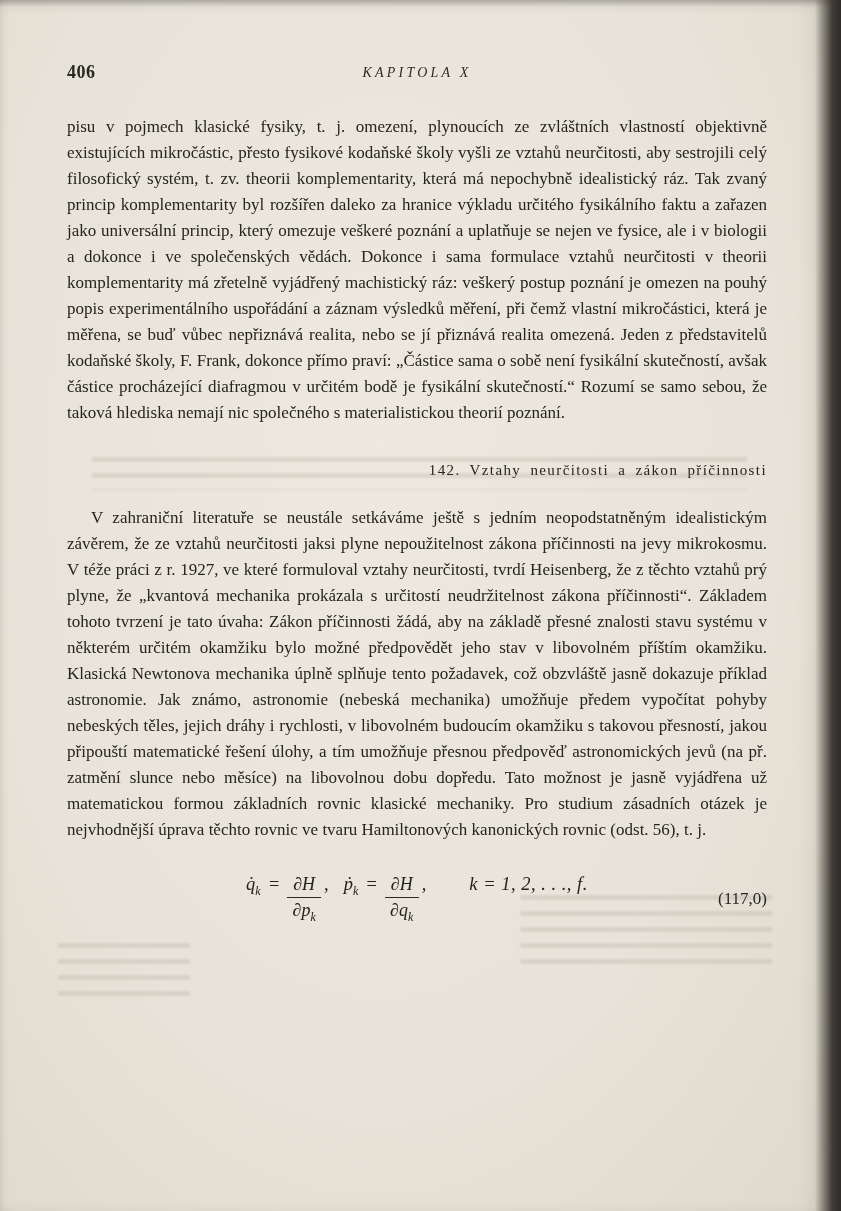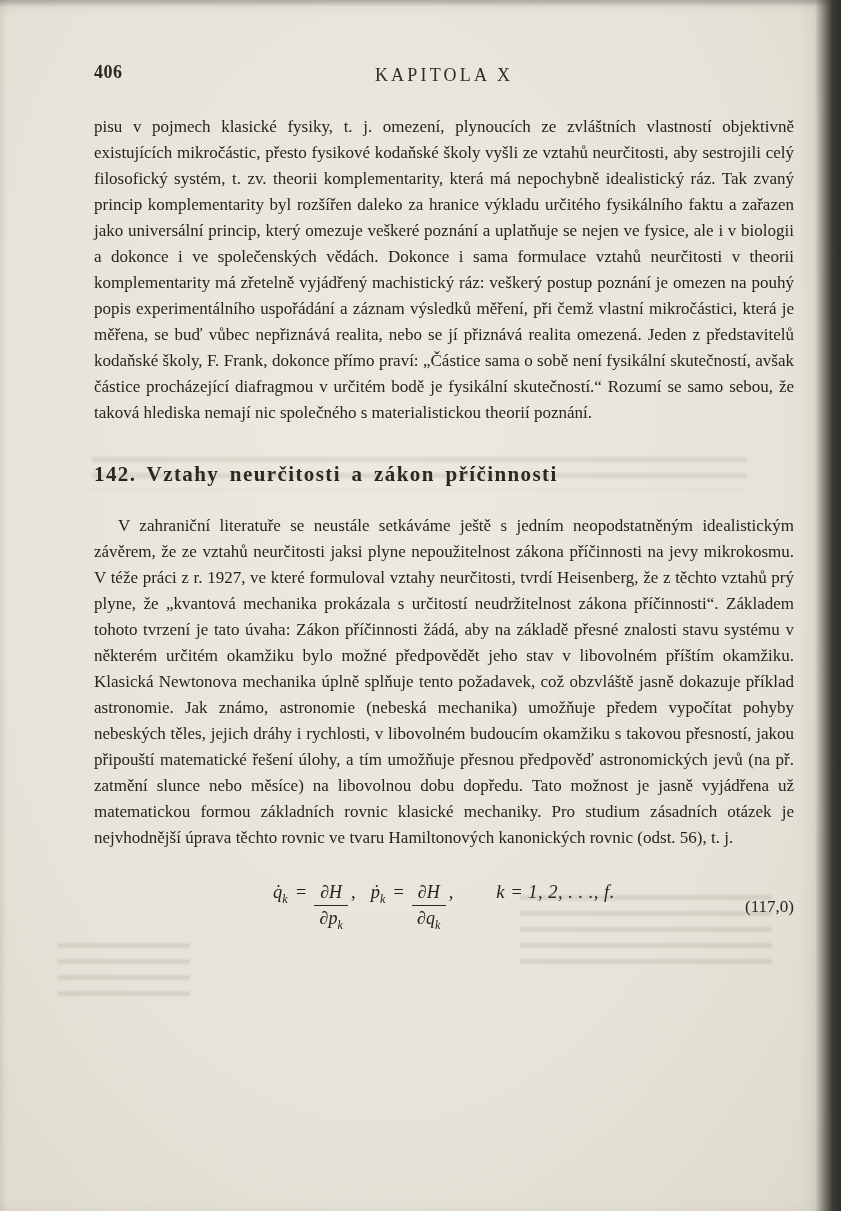--- a/index.html
+++ b/index.html
@@ -13,53 +13,54 @@
   }
   .page {
     position: absolute; inset: 0;
     background: radial-gradient(ellipse at 45% 38%, #ede9df 0%, #e7e3d8 60%, #ded9cd 100%);
     box-shadow: inset -34px 0 30px -22px rgba(55,50,42,.40),
                 inset 0 10px 18px -14px rgba(55,50,42,.30),
                 inset 8px 0 14px -12px rgba(55,50,42,.25);
   }
   .content {
     position: absolute;
-    left: 94px; top: 62px; width: 700px;
+    left: 67px; top: 62px; width: 700px;
     color: #262420;
   }
   
   .page-header {
     position: relative;
     height: 24px;
     margin-bottom: 28px;
   }
   .page-number {
     position: absolute; left: 0; top: 0;
     font-size: 18px; letter-spacing: .5px; font-weight: bold; color: #2a2823;
   }
   .chapter {
     position: absolute; left: 50%; top: 3px;
     transform: translateX(-50%);
-    font-size: 18px; letter-spacing: 3.2px; color: #2e2c27;
+    font-size: 14px; letter-spacing: 3.2px; color: #2e2c27;
     white-space: nowrap;
+    font-style: italic;
   }
   
   .para {
     font-size: 17px;
     line-height: 26px;
     text-align: justify;
     margin: 0;
     color: #26241f;
   }
   .para.indent { text-indent: 24px; }
   .section-heading {
     margin: 36px 0 26px 0;
-    text-align: left;
-    font-size: 21px;
-    font-weight: bold;
+    text-align: right;
+    font-size: 15px;
+    font-weight: normal;
     letter-spacing: 1.4px;
     word-spacing: 4px;
     color: #26241f;
   }
   
   .equation-row {
     position: relative;
     margin: 26px 0 24px 0;
     min-height: 60px;
     display: flex; align-items: center; justify-content: center;

